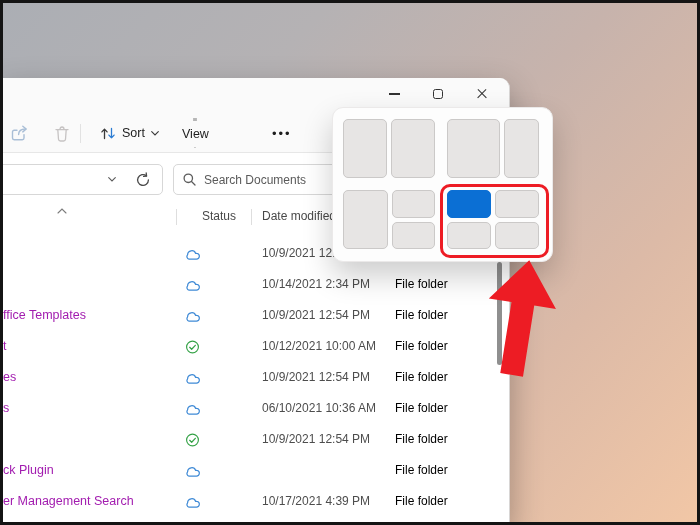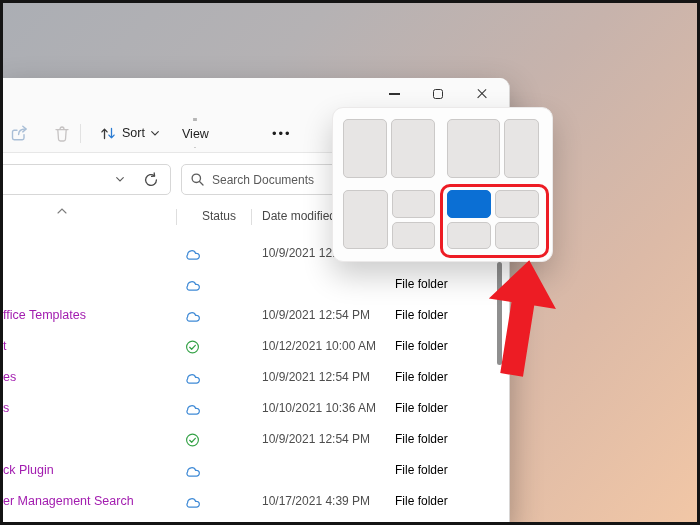--- a/index.html
+++ b/index.html
@@ -23,21 +23,21 @@
   .g-close i:first-child { transform:rotate(45deg); }
   .g-close i:last-child  { transform:rotate(-45deg); }
 
   .toolbar { position:absolute; left:0; top:40px; width:100%; height:34px; }
   .tbtn { position:absolute; top:0; height:30px; display:flex; align-items:center; gap:6px; padding:0 6px; border-radius:4px;justify-content:center; }
   .tbtn .lbl { font-size:12.5px; color:#1d1d1d; }
   .tsep { position:absolute; top:6px; width:1px; height:19px; background:#e2e2e2; }
   .chev { width:8px; height:5px; display:block; }
   .dots { font-size:13px; letter-spacing:2px; color:#1d1d1d; }
 
-  .addr-row { position:absolute; left:0; top:86px; width:100%; height:31px;margin-left:8px; }
+  .addr-row { position:absolute; left:0; top:86px; width:100%; height:31px; }
   .addrbox { position:absolute; left:-42px; top:0; width:205px; height:31px; background:#fff;
     border:1px solid #d7d7d7; border-radius:5px; display:flex; align-items:center; justify-content:flex-end; gap:19px; padding-right:11px; }
   .searchbox { position:absolute; left:173px; top:0; width:172px; height:31px; background:#fff;
     border:1px solid #d7d7d7; border-radius:5px; display:flex; align-items:center; gap:8px; padding-left:9px; }
   .searchbox input { border:none; outline:none; font-size:12px; color:#5a5a5a; width:120px; background:transparent;
     font-family:"Liberation Sans", sans-serif; }
   .searchbox input::placeholder { color:#5a5a5a; opacity:1; }
 
   .headers { position:absolute; left:0; top:127px; width:100%; height:26px; font-size:12px; color:#484848; }
   .hsep { position:absolute; top:4px; width:1px; height:16px; background:#dedede; }
@@ -167,20 +167,21 @@
             </svg></span>
     <span class="cell-date">10/9/2021 12:5</span>
     <span class="cell-type"></span>
   </div>
 
   <div class="row">
     <span class="cell-name"></span>
     <span class="cell-status"><svg width="16" height="12" viewBox="0 0 16 12">
               <path d="M4 10.6 H11.3 A2.9 2.9 0 1 0 10.7 4.9 A4.2 4.2 0 0 0 2.6 6.3 A2.6 2.6 0 0 0 4 10.6 Z" fill="none" stroke="#3f8ad6" stroke-width="1.25" stroke-linejoin="round"></path>
             </svg></span>
+    <span class="cell-date">10/14/2021 2:34 PM</span>
     <span class="cell-type">File folder</span>
   </div>
 
   <div class="row">
     <span class="cell-name">ffice Templates</span>
     <span class="cell-status"><svg width="16" height="12" viewBox="0 0 16 12">
               <path d="M4 10.6 H11.3 A2.9 2.9 0 1 0 10.7 4.9 A4.2 4.2 0 0 0 2.6 6.3 A2.6 2.6 0 0 0 4 10.6 Z" fill="none" stroke="#3f8ad6" stroke-width="1.25" stroke-linejoin="round"></path>
             </svg></span>
     <span class="cell-date">10/9/2021 12:54 PM</span>
     <span class="cell-type">File folder</span>
@@ -203,21 +204,21 @@
             </svg></span>
     <span class="cell-date">10/9/2021 12:54 PM</span>
     <span class="cell-type">File folder</span>
   </div>
 
   <div class="row">
     <span class="cell-name">s</span>
     <span class="cell-status"><svg width="16" height="12" viewBox="0 0 16 12">
               <path d="M4 10.6 H11.3 A2.9 2.9 0 1 0 10.7 4.9 A4.2 4.2 0 0 0 2.6 6.3 A2.6 2.6 0 0 0 4 10.6 Z" fill="none" stroke="#3f8ad6" stroke-width="1.25" stroke-linejoin="round"></path>
             </svg></span>
-    <span class="cell-date">10/10/2021 10:36 AM</span>
+    <span class="cell-date">06/10/2021 10:36 AM</span>
     <span class="cell-type">File folder</span>
   </div>
 
   <div class="row">
     <span class="cell-name"></span>
     <span class="cell-status"><svg width="15" height="15" viewBox="0 0 16 16">
               <circle cx="8" cy="8" r="6.3" fill="none" stroke="#35a247" stroke-width="1.25"></circle>
               <polyline points="5,8.3 7.1,10.4 11,6.2" fill="none" stroke="#35a247" stroke-width="1.3" stroke-linecap="round" stroke-linejoin="round"></polyline>
             </svg></span>
     <span class="cell-date">10/9/2021 12:54 PM</span>

